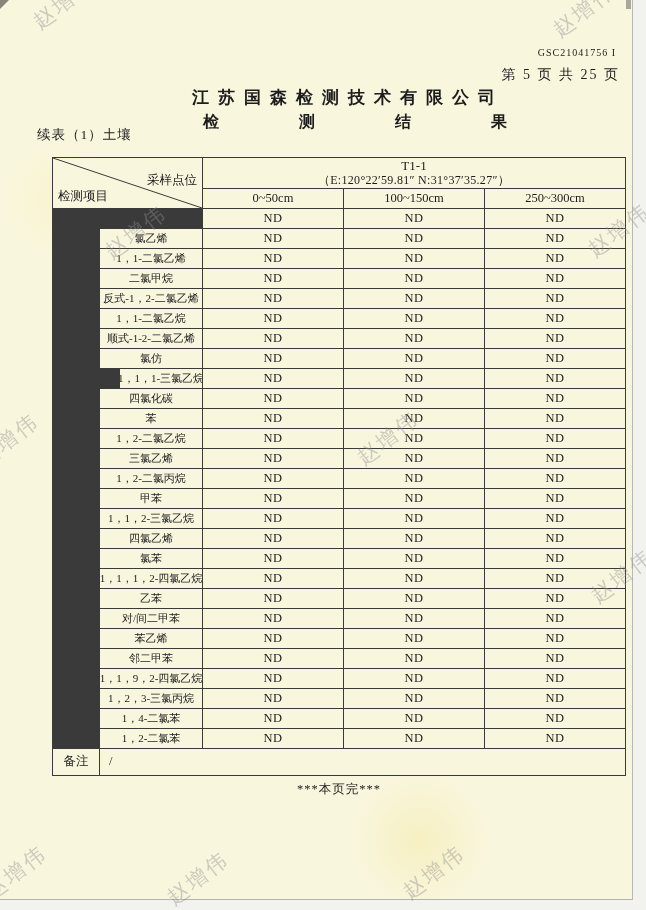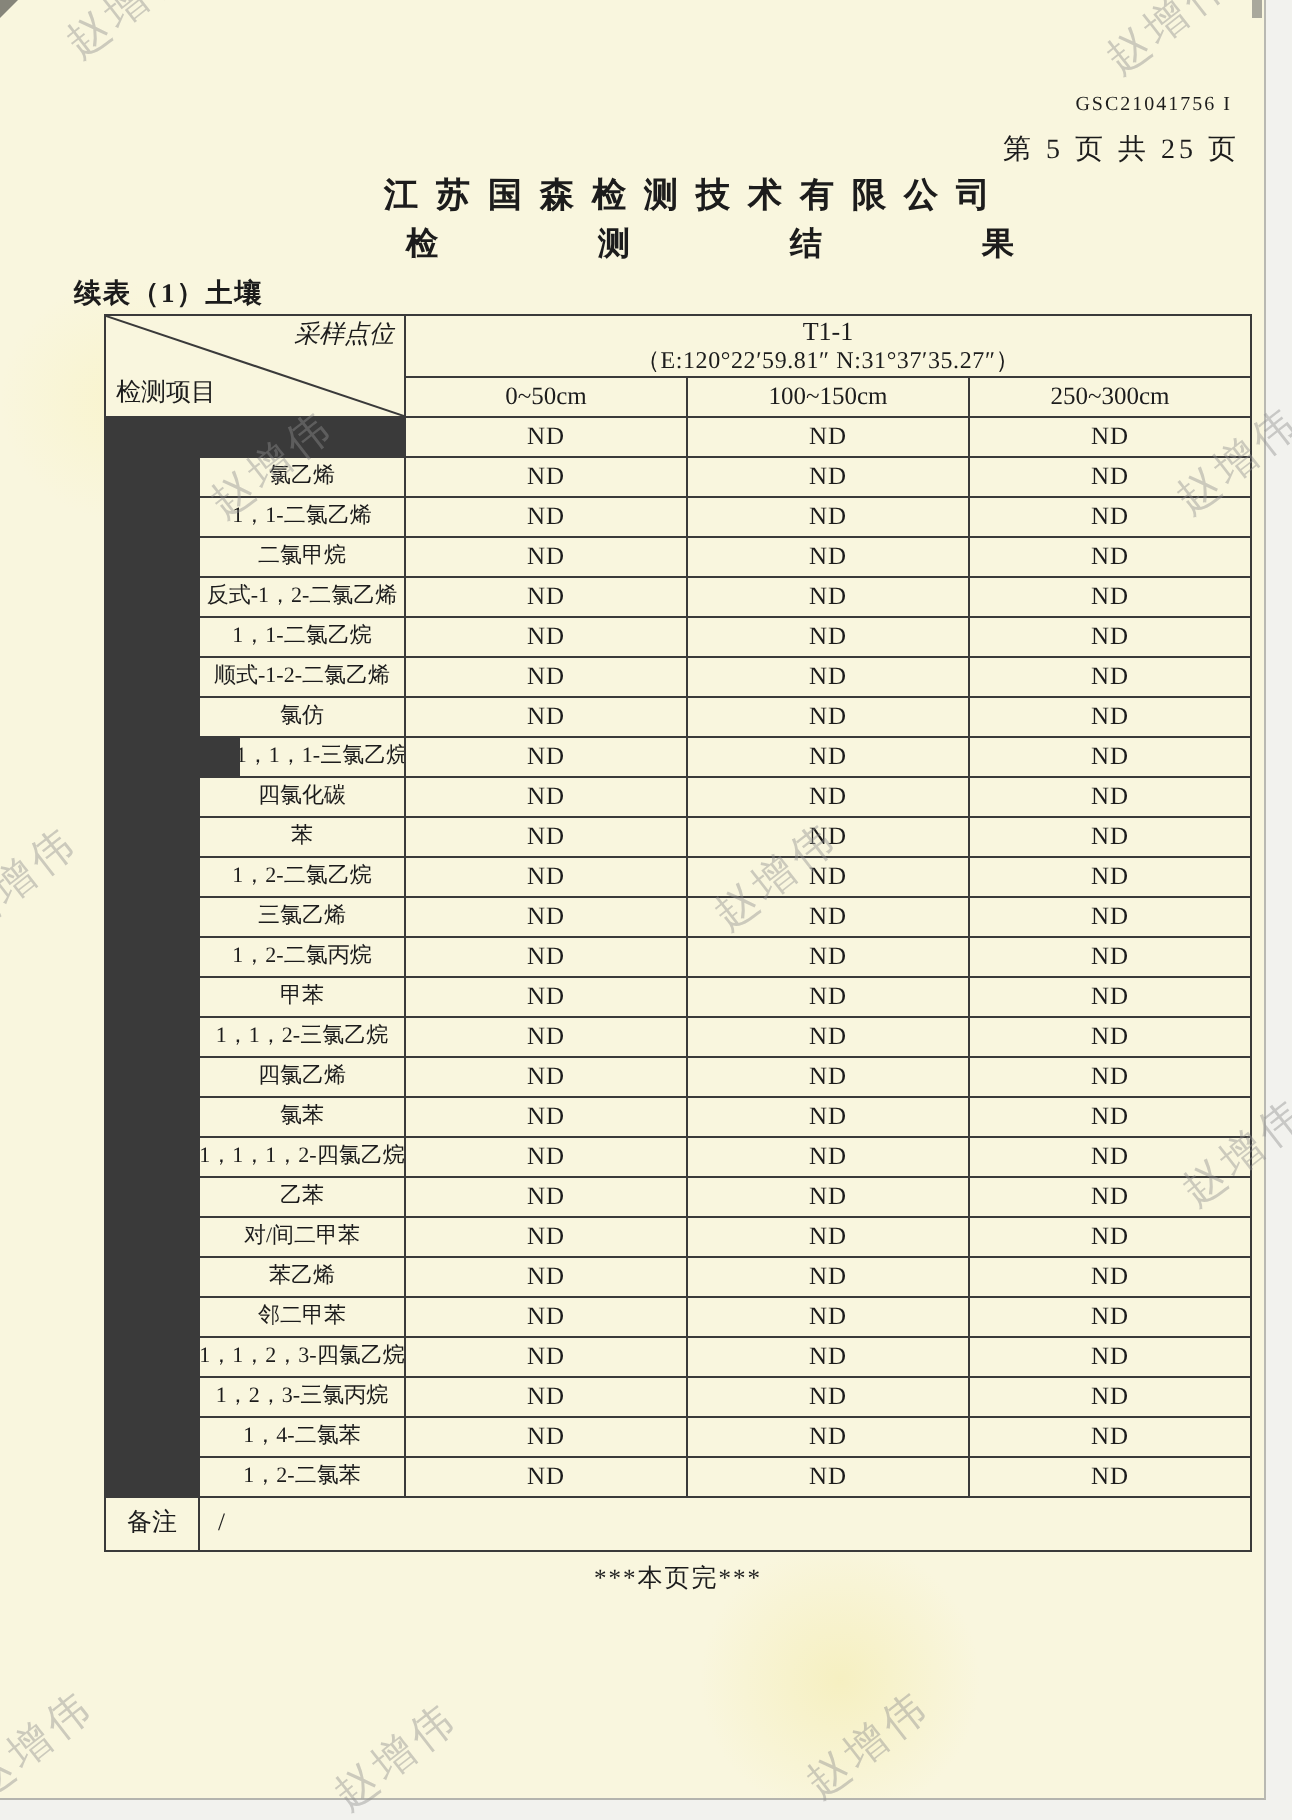--- a/index.html
+++ b/index.html
@@ -37,36 +37,36 @@
     font-family:"Liberation Sans","DejaVu Sans",sans-serif;
     font-size:21px;letter-spacing:3px;color:#8f8f8f;opacity:0.42;
     transform:rotate(-38deg);white-space:nowrap;
   }
   
   .report-no{position:absolute;top:47px;right:16px;font-size:10px;letter-spacing:1px;}
   .page-info{position:absolute;top:66px;right:12px;font-size:14px;letter-spacing:2px;}
   .head-center{position:absolute;left:52px;width:574px;text-align:center;}
   .company{top:86px;font-size:17px;font-weight:bold;letter-spacing:9px;padding-left:9px;}
   .doc-title{top:112px;font-size:16px;font-weight:bold;letter-spacing:32px;padding-left:32px;}
-  .caption{position:absolute;left:37px;top:138px;font-size:13.5px;font-weight:bold;letter-spacing:1px;}
+  .caption{position:absolute;left:37px;top:126px;font-size:13.5px;font-weight:normal;letter-spacing:1px;}
   
   .grid{
     position:absolute;left:52px;top:157px;
     display:grid;
     grid-template-columns:46px 102px 140px 140px 140px;
     grid-template-rows:30px 19px repeat(27,19px) 26px;
     gap:1px;background:#3a3a3a;border:1px solid #3a3a3a;
   }
   .cell{
     background:#f9f6de;display:flex;align-items:center;justify-content:center;
     font-size:12.5px;line-height:1.1;
   }
   .corner-cell{grid-column:1/3;grid-row:1/3;position:relative;}
   .diag{position:absolute;left:0;top:0;width:100%;height:100%;}
-  .corner-top{position:absolute;top:3px;right:5px;font-size:12.5px;font-style:italic;}
+  .corner-top{position:absolute;top:16px;right:5px;font-size:12.5px;}
   .corner-bottom{position:absolute;bottom:4px;left:5px;font-size:12.5px;}
   .site-cell{grid-column:3/6;grid-row:1;flex-direction:column;justify-content:center;}
   .site-name{font-size:13px;}
   .site-coords{font-size:12px;letter-spacing:0.3px;}
   .depth-0{grid-column:3;grid-row:2;}
   .depth-1{grid-column:4;grid-row:2;}
   .depth-2{grid-column:5;grid-row:2;}
   .group-cell{grid-column:1;grid-row:3/30;flex-direction:column;font-size:12.5px;line-height:1.55;}
   .group-cell span{display:block;white-space:nowrap;}
   .name-cell{grid-column:2;white-space:nowrap;font-size:11px;overflow:hidden;}
@@ -192,21 +192,21 @@
       <div class="cell val-cell" style="grid-area: 23 / 4;">ND</div>
       <div class="cell val-cell" style="grid-area: 23 / 5;">ND</div>
       <div class="cell name-cell" style="grid-area: 24 / 2;">苯乙烯</div>
       <div class="cell val-cell" style="grid-area: 24 / 3;">ND</div>
       <div class="cell val-cell" style="grid-area: 24 / 4;">ND</div>
       <div class="cell val-cell" style="grid-area: 24 / 5;">ND</div>
       <div class="cell name-cell" style="grid-area: 25 / 2;">邻二甲苯</div>
       <div class="cell val-cell" style="grid-area: 25 / 3;">ND</div>
       <div class="cell val-cell" style="grid-area: 25 / 4;">ND</div>
       <div class="cell val-cell" style="grid-area: 25 / 5;">ND</div>
-      <div class="cell name-cell" style="grid-area: 26 / 2;">1，1，2，3-四氯乙烷</div>
+      <div class="cell name-cell" style="grid-area: 26 / 2;">1，1，9，2-四氯乙烷</div>
       <div class="cell val-cell" style="grid-area: 26 / 3;">ND</div>
       <div class="cell val-cell" style="grid-area: 26 / 4;">ND</div>
       <div class="cell val-cell" style="grid-area: 26 / 5;">ND</div>
       <div class="cell name-cell" style="grid-area: 27 / 2;">1，2，3-三氯丙烷</div>
       <div class="cell val-cell" style="grid-area: 27 / 3;">ND</div>
       <div class="cell val-cell" style="grid-area: 27 / 4;">ND</div>
       <div class="cell val-cell" style="grid-area: 27 / 5;">ND</div>
       <div class="cell name-cell" style="grid-area: 28 / 2;">1，4-二氯苯</div>
       <div class="cell val-cell" style="grid-area: 28 / 3;">ND</div>
       <div class="cell val-cell" style="grid-area: 28 / 4;">ND</div>

